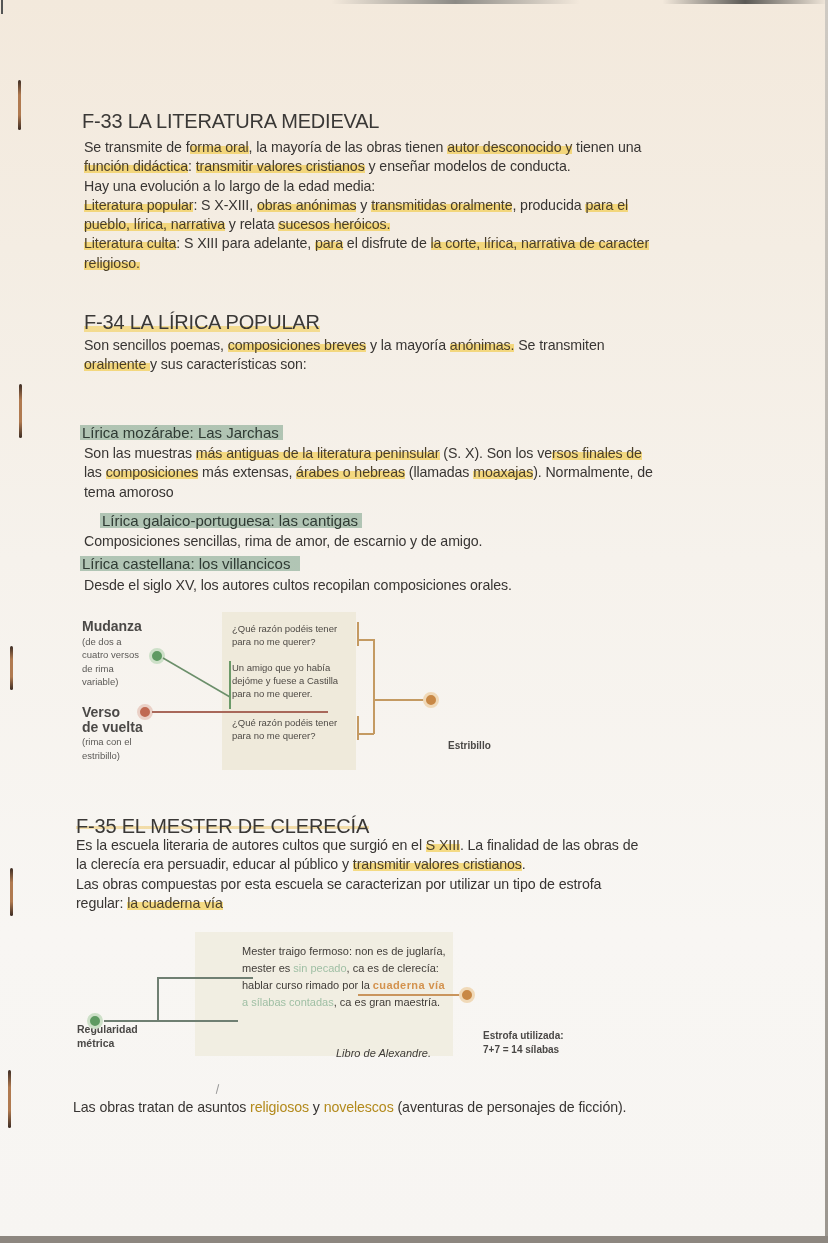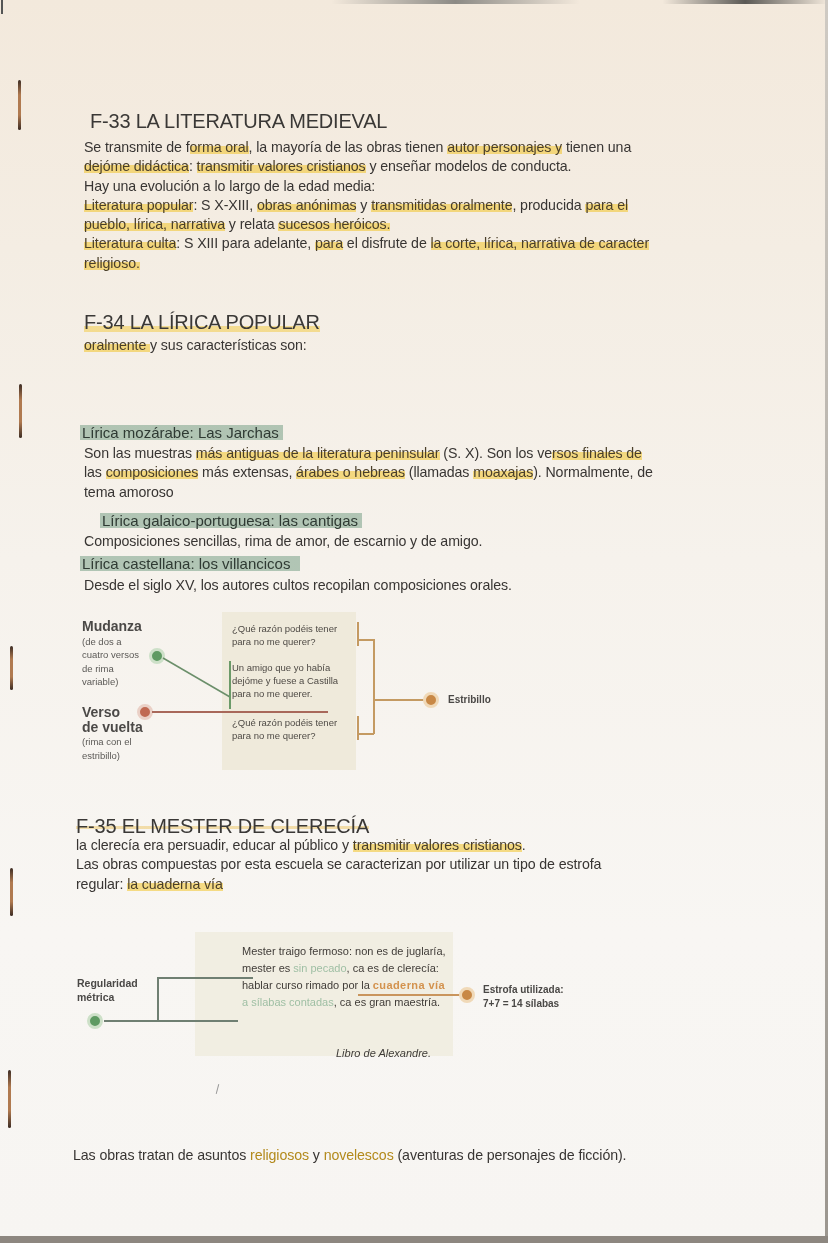--- a/index.html
+++ b/index.html
@@ -29,55 +29,56 @@
   
   .d-label { position: absolute; font-family: "Liberation Sans", sans-serif; font-size: 9.5px; line-height: 13.5px; color: #5b5956; }
   .d-label b { color: #4b4947; font-size: 14px; }
   .quote-box { position: absolute; background: #efeadb; }
   .qline { position: absolute; font-size: 9.5px; line-height: 13px; color: #4e4a45; white-space: nowrap; }
   .dot { position: absolute; border-radius: 50%; box-sizing: border-box; }
   .line { position: absolute; }
   .dot-green { width: 16px; height: 16px; background: #5e9a62; border: 3px solid #cde0c8; }
   .dot-red { width: 16px; height: 16px; background: #c06952; border: 3px solid #ead0c6; }
   .dot-orange { width: 16px; height: 16px; background: #c88846; border: 3px solid #f0d9b8; }
-  .bold-lab { position: absolute; font-weight: bold; font-size: 10px; color: #4a4846; white-space: nowrap; line-height: 14px; }
+  .bold-lab { position: absolute; font-weight: bold; font-size: 10px; color: #4a4846; white-space: nowrap; line-height: 14px; margin-top: 46px; }
   .verse { position: absolute; font-size: 11px; line-height: 17px; color: #403c38; white-space: nowrap; margin-left: 36px; }
   .faded-green { color: #9fbfa4; }
   .orange-word { color: #d3924d; font-weight: bold; letter-spacing: 0.4px; }
   .italic-right { position: absolute; font-style: italic; font-size: 11px; color: #3f3c39; white-space: nowrap; }
   .pen-mark { position: absolute; width: 1px; height: 10px; background: #999; transform: rotate(15deg); }
 </style>
 </head>
 <body>
 
 <div class="page-shadow-top"></div>
 <div class="edge-tick-left"></div>
 <div class="page-edge-right"></div>
 <div class="page-shadow-bottom"></div>
 <div class="binder-mark bm1"></div>
 <div class="binder-mark bm2"></div>
 <div class="binder-mark bm3"></div>
 <div class="binder-mark bm4"></div>
 <div class="binder-mark bm5"></div>
 
-<div class="sec-title" style="left:90px; top:110px;">F-33 LA LITERATURA MEDIEVAL</div>
+<div class="sec-title" style="left:82px; top:110px;">F-33 LA LITERATURA MEDIEVAL</div>
 
 <div class="para" style="left:84px; top:138px;">
-  <div><span>Se transmite de f</span><span class="hl">orma oral</span><span>, la mayoría de las obras tienen </span><span class="hl">autor personajes y</span><span> tienen una</span></div>
-  <div><span class="hl">dejóme didáctica</span><span>: </span><span class="hl">transmitir valores cristianos</span><span> y enseñar modelos de conducta.</span></div>
+  <div><span>Se transmite de f</span><span class="hl">orma oral</span><span>, la mayoría de las obras tienen </span><span class="hl">autor desconocido y</span><span> tienen una</span></div>
+  <div><span class="hl">función didáctica</span><span>: </span><span class="hl">transmitir valores cristianos</span><span> y enseñar modelos de conducta.</span></div>
   <div><span>Hay una evolución a lo largo de la edad media:</span></div>
   <div><span class="hl">Literatura popular</span><span>: S X-XIII, </span><span class="hl">obras anónimas</span><span> y </span><span class="hl">transmitidas oralmente</span><span>, producida </span><span class="hl">para el</span></div>
   <div><span class="hl">pueblo, lírica, narrativa</span><span> y relata </span><span class="hl">sucesos heróicos.</span></div>
   <div><span class="hl">Literatura culta</span><span>: S XIII para adelante, </span><span class="hl">para</span><span> el disfrute de </span><span class="hl">la corte, lírica, narrativa de caracter</span></div>
   <div><span class="hl">religioso.</span></div>
 </div>
 
 <div class="sec-title" style="left:84px; top:311px;"><span class="hl" style="background:linear-gradient(180deg,rgba(255,255,255,0) 70%,rgba(242,196,40,0.45) 70%,rgba(242,196,40,0.45) 95%,rgba(255,255,255,0) 95%); color:#3a3836;">F-34 LA LÍRICA POPULAR</span></div>
 
 <div class="para" style="left:84px; top:336px;">
+  <div><span>Son sencillos poemas, </span><span class="hl">composiciones breves</span><span> y la mayoría </span><span class="hl">anónimas.</span><span> Se transmiten</span></div>
   <div><span class="hl">oralmente </span><span>y sus características son:</span></div>
 </div>
 
 <div class="sub-title" style="left:80px; top:424px;"><span class="hl-green" style="padding:0 4px 0 2px;">Lírica mozárabe: Las Jarchas</span></div>
 <div class="para" style="left:84px; top:444px;">
   <div><span>Son las muestras </span><span class="hl">más antiguas de la literatura peninsular</span><span> (S. X). Son los ve</span><span class="hl">rsos finales de</span></div>
   <div><span>las </span><span class="hl">composiciones</span><span> más extensas, </span><span class="hl">árabes o hebreas</span><span> (llamadas </span><span class="hl">moaxajas</span><span>). Normalmente, de</span></div>
   <div><span>tema amoroso</span></div>
 </div>
 
@@ -126,20 +127,21 @@
   <div class="line" style="left:357px; top:733px; width:17px; height:1.5px; background:#c49a62;"></div>
   <div class="line" style="left:373px; top:639px; width:1.5px; height:95px; background:#c49a62;"></div>
   <div class="line" style="left:374px; top:699px; width:50px; height:1.5px; background:#c49a62;"></div>
   <div class="dot dot-orange" style="left:423px; top:692px;"></div>
   <div class="bold-lab" style="left:448px; top:693px;">Estribillo</div>
 </div>
 
 <div class="sec-title" style="left:76px; top:815px;"><span style="background:linear-gradient(180deg,rgba(255,255,255,0) 48%,rgba(235,190,80,0.45) 48%,rgba(235,190,80,0.45) 62%,rgba(255,255,255,0) 62%);">F-35 EL MESTER DE CLERECÍA</span></div>
 
 <div class="para" style="left:76px; top:836px;">
+  <div><span>Es la escuela literaria de autores cultos que surgió en el </span><span class="hl">S XIII</span><span>. La finalidad de las obras de</span></div>
   <div><span>la clerecía era persuadir, educar al público y </span><span class="hl">transmitir valores cristianos</span><span>.</span></div>
   <div><span>Las obras compuestas por esta escuela se caracterizan por utilizar un tipo de estrofa</span></div>
   <div><span>regular: </span><span class="hl">la cuaderna vía</span></div>
 </div>
 
 <div>
   <div class="quote-box" style="left:195px; top:932px; width:258px; height:124px; background:#f1eee2;"></div>
 
   <div class="bold-lab" style="left:77px; top:976px; font-size:10.5px;"><span>Regularidad</span><br><span>métrica</span></div>
 
@@ -154,15 +156,15 @@
   <div class="line" style="left:104px; top:1020px; width:134px; height:1.5px; background:#6f7f72;"></div>
   <div class="dot dot-green" style="left:87px; top:1013px;"></div>
 
   <div class="line" style="left:358px; top:994px; width:104px; height:1.5px; background:#c9955d;"></div>
   <div class="dot dot-orange" style="left:459px; top:987px;"></div>
   <div class="bold-lab" style="left:483px; top:983px;"><span>Estrofa utilizada:</span><br><span>7+7 = 14 sílabas</span></div>
 </div>
 
 <div class="pen-mark" style="left:217px; top:1084px;"></div>
 
-<div class="para" style="left:73px; top:1098px;margin-top:48px;">
+<div class="para" style="left:73px; top:1098px;">
   <span>Las obras tratan de asuntos </span><span class="hl" style="background:none; color:#b38a1c;">religiosos</span><span> y </span><span class="hl" style="background:none; color:#b38a1c;">novelescos</span><span> (aventuras de personajes de ficción).</span>
 </div>
 
 </body></html>

